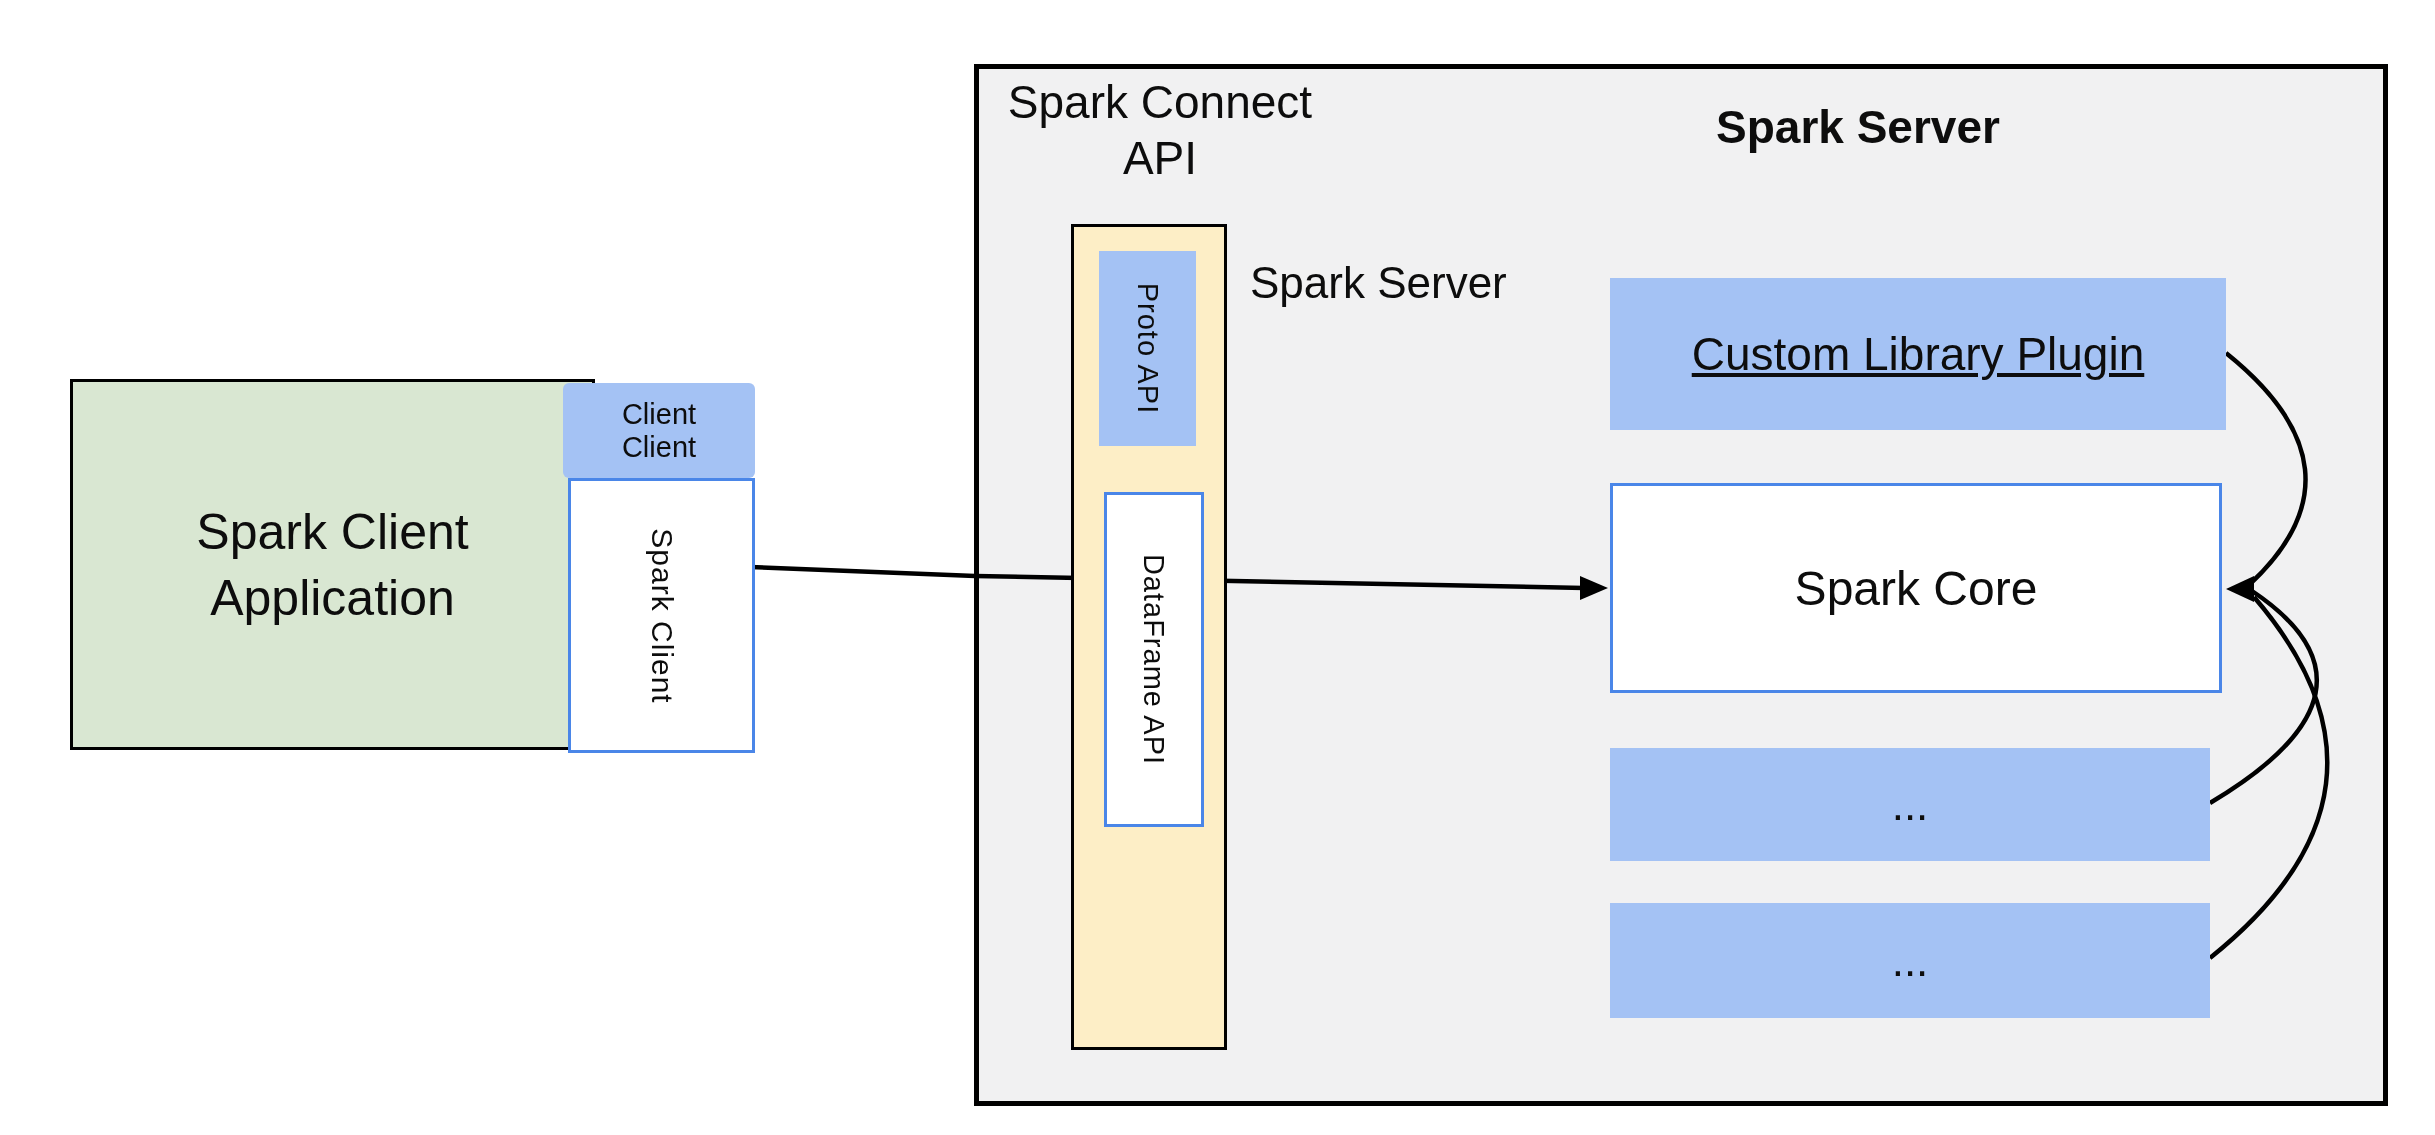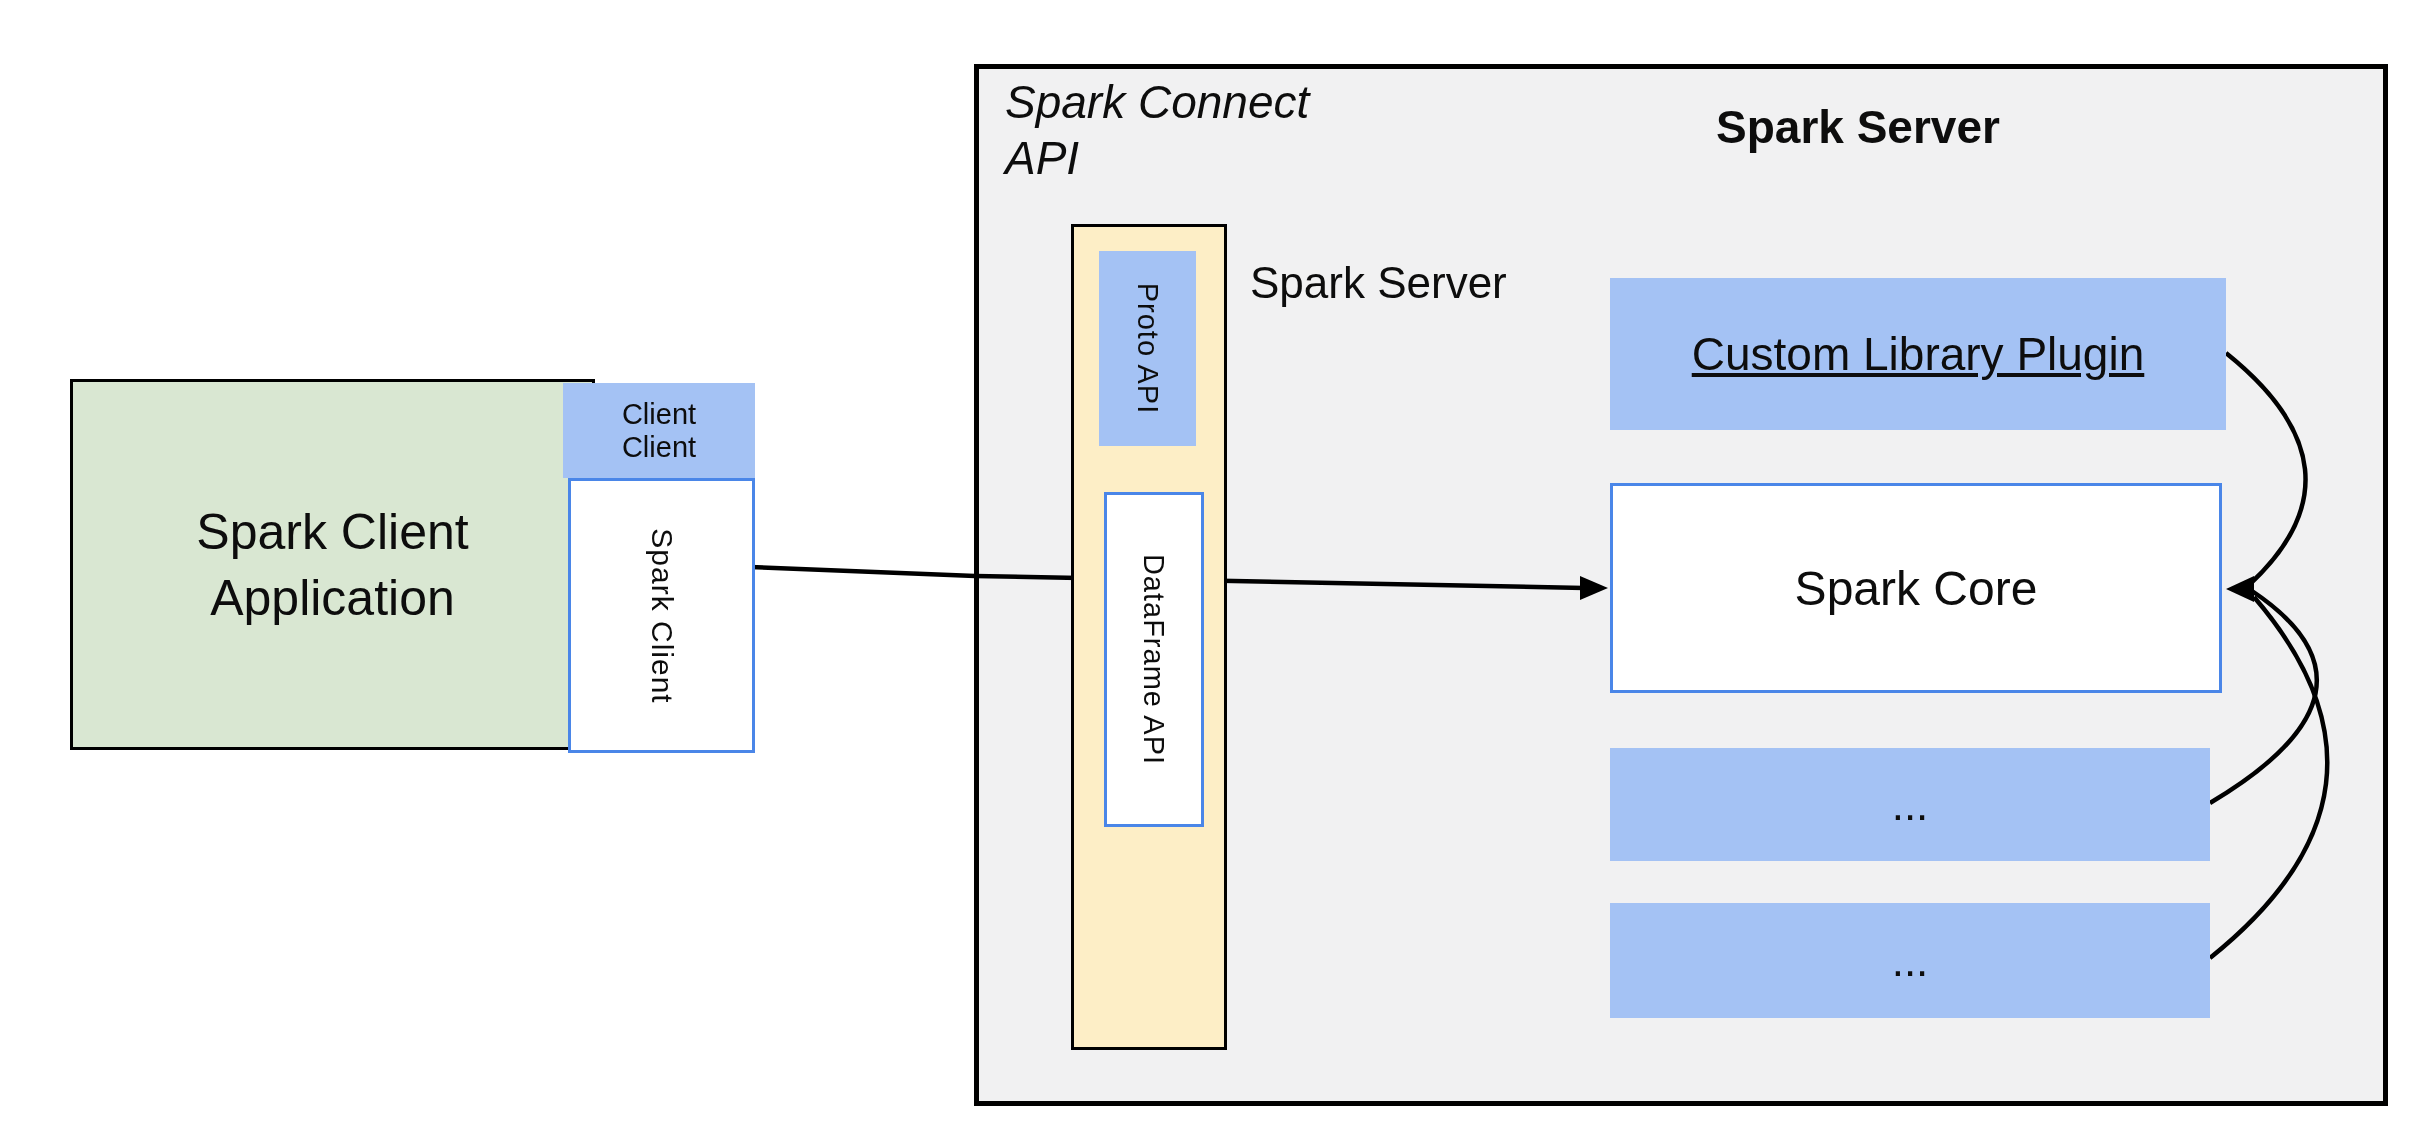--- a/index.html
+++ b/index.html
@@ -14,31 +14,31 @@
   
   .gray-panel{left:974px;top:64px;width:1404px;height:1032px;background:var(--gray,#f1f1f2);border:5px solid var(--line,#000);z-index:1;}
 
   
   .connector-layer{left:0;top:0;width:2435px;height:1135px;z-index:2;}
   .arrow{fill:none;stroke:var(--line,#000);stroke-width:4.5px;}
   .ah{fill:var(--line,#000);stroke:none;}
 
   
   .green-box{left:70px;top:379px;width:525px;height:371px;background:var(--green,#d9e7d2);border:3px solid var(--line,#000);z-index:3;font-size:50px;line-height:66px;}
-  .package-box{left:563px;top:383px;width:192px;height:95px;background:var(--blue,#a4c2f4);z-index:4;font-size:29px;line-height:33px;}
+  .package-box{left:563px;top:383px;width:192px;height:95px;background:var(--blue,#a4c2f4);z-index:4;font-size:29px;line-height:33px;border-radius:6px;}
   .client-box{left:568px;top:478px;width:187px;height:275px;background:#fff;border:3px solid var(--border_blue,#4a86e8);z-index:4;}
 
   
   .yellow-box{left:1071px;top:224px;width:156px;height:826px;background:var(--yellow,#fdeec6);border:3px solid var(--line,#000);z-index:3;}
   .proto-box{left:1099px;top:251px;width:97px;height:195px;background:var(--blue,#a4c2f4);z-index:4;}
   .df-box{left:1104px;top:492px;width:100px;height:335px;background:#fff;border:3px solid var(--border_blue,#4a86e8);z-index:4;}
   .vtext{transform:rotate(90deg);white-space:nowrap;font-size:29px;letter-spacing:1px;}
 
   
-  .connect-title{left:1005px;top:74px;width:310px;font-size:46px;line-height:56px;z-index:3;font-style:italic;}
+  .connect-title{left:1005px;top:74px;width:310px;text-align:center;font-size:46px;line-height:56px;z-index:3;}
   .server-title{left:1708px;top:100px;width:300px;text-align:center;font-size:46px;font-weight:bold;z-index:3;}
   .library-label{left:1250px;top:258px;font-size:44px;line-height:50px;z-index:3;}
 
   
   .clp-box{left:1610px;top:278px;width:616px;height:152px;background:var(--blue,#a4c2f4);z-index:3;font-size:46px;text-decoration:underline;}
   .core-box{left:1610px;top:483px;width:612px;height:210px;background:#fff;border:3px solid var(--border_blue,#4a86e8);z-index:3;font-size:48px;}
   .slot-box-1{left:1610px;top:748px;width:600px;height:113px;background:var(--blue,#a4c2f4);z-index:3;font-size:44px;}
   .slot-box-2{left:1610px;top:903px;width:600px;height:115px;background:var(--blue,#a4c2f4);z-index:3;font-size:44px;}
 </style>
 </head>

